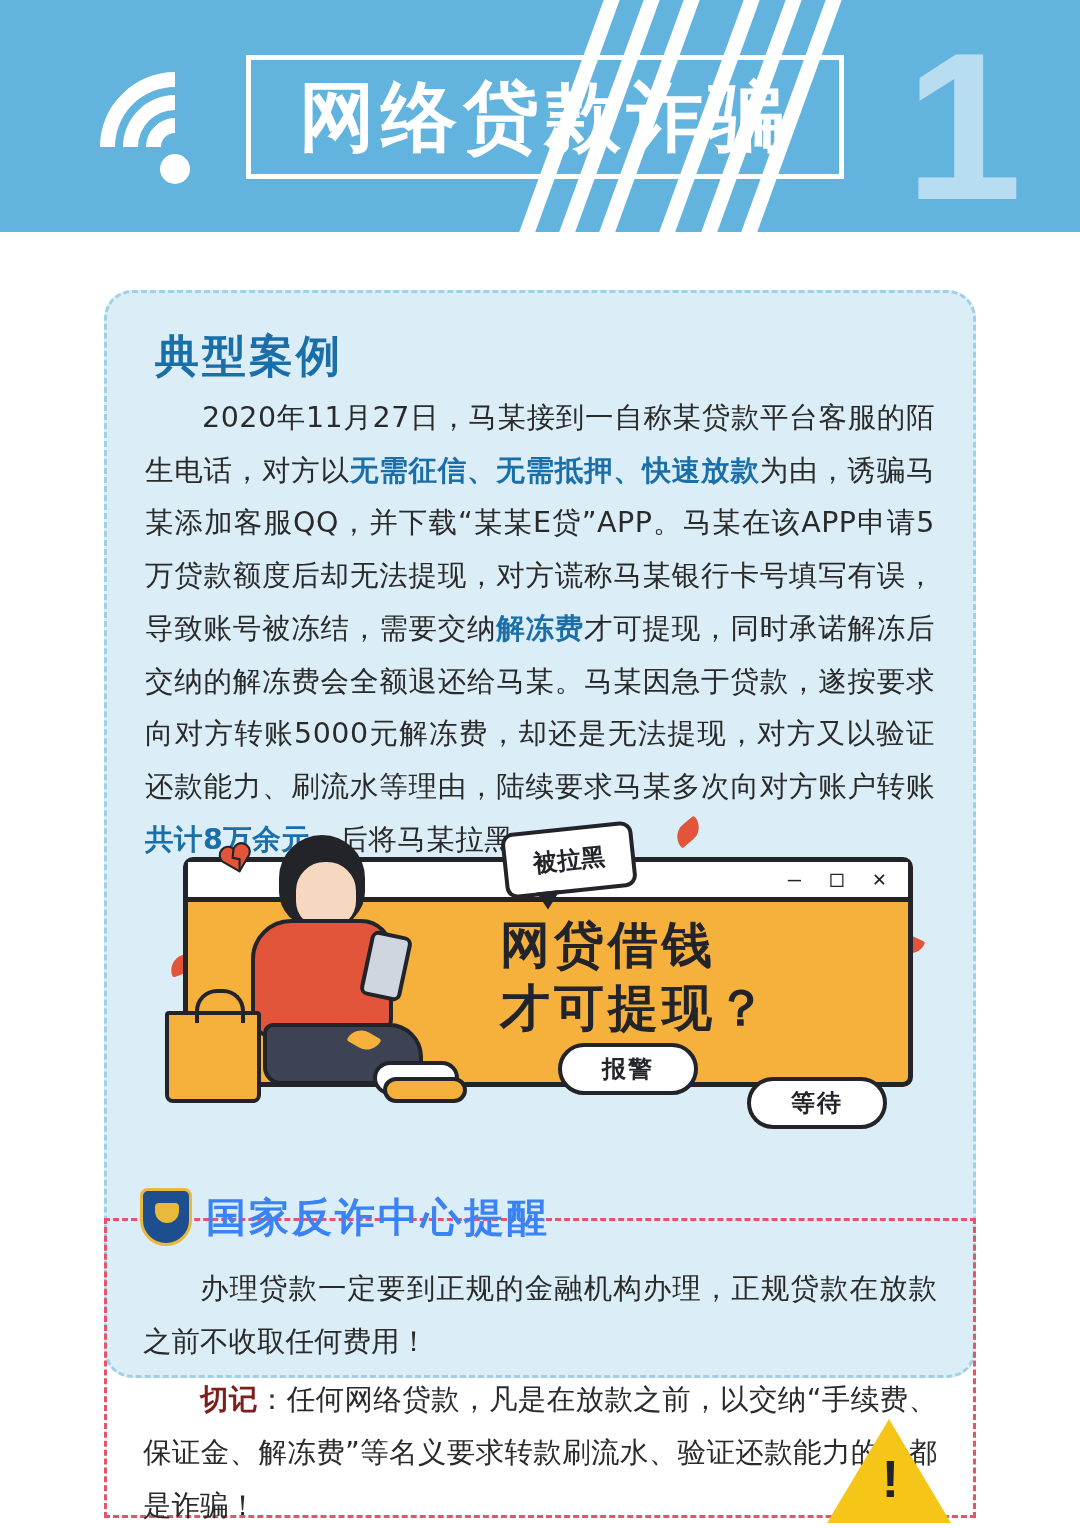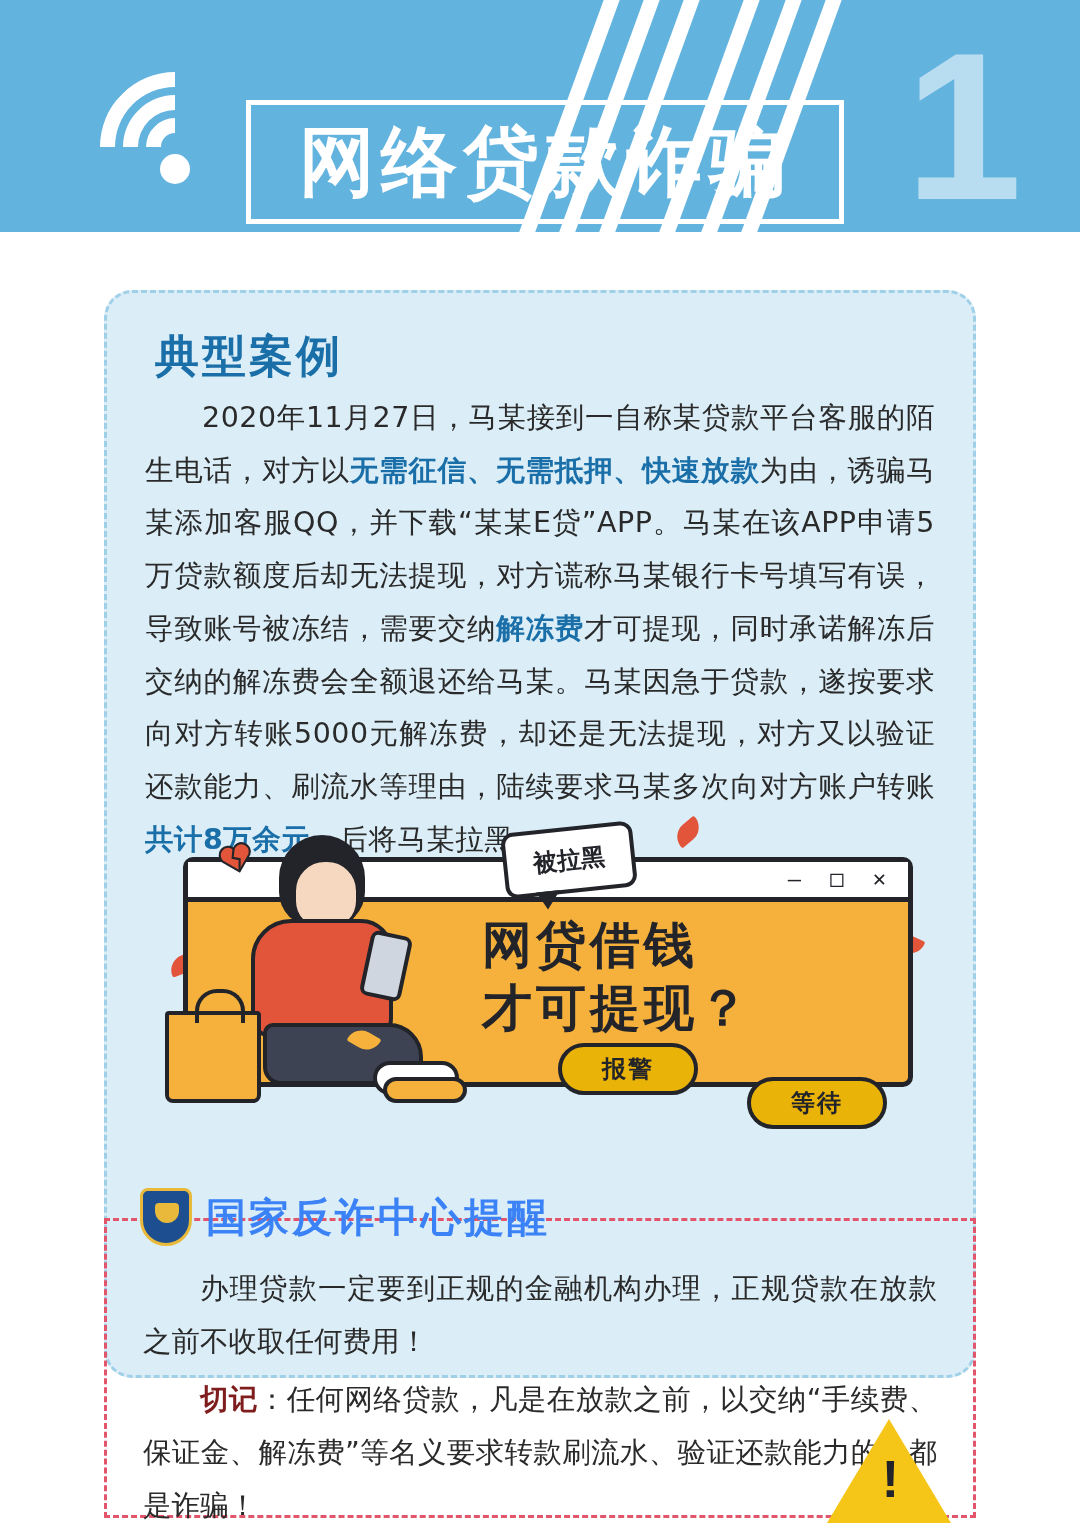--- a/index.html
+++ b/index.html
@@ -72,21 +72,20 @@
     position: absolute;
     left: 246px;
     top: 55px;
     width: 598px;
     height: 124px;
     border: 5px solid #ffffff;
     box-sizing: border-box;
     display: flex;
     align-items: center;
     justify-content: center;
-    margin-top: 45px;
   }
   .title-text {
     color: #ffffff;
     font-size: 76px;
     font-weight: bold;
     letter-spacing: 6px;
     line-height: 1;
     font-family: "DejaVu Sans", "Liberation Sans", sans-serif;
   }
   .big-number {
@@ -168,34 +167,34 @@
     position: absolute;
     right: 14px;
     top: 4px;
     font-size: 22px;
     color: #22242a;
     letter-spacing: 8px;
     font-family: "DejaVu Sans Mono", monospace;
   }
   .illus-slogan {
     position: absolute;
-    left: 294px;
+    left: 312px;
     top: 52px;
     color: #22242a;
     font-weight: bold;
     font-size: 50px;
     line-height: 1.25;
     letter-spacing: 4px;
     font-family: "DejaVu Sans", "Liberation Sans", sans-serif;
   }
   .pill {
     position: absolute;
     border: 4px solid #22242a;
     border-radius: 30px;
-    background: #eab308;
+    background: #ffffff;
     height: 44px;
     display: flex;
     align-items: center;
     justify-content: center;
     font-size: 24px;
     font-weight: bold;
     color: #22242a;
     letter-spacing: 2px;
     font-family: Liberation Sans, sans-serif;
   }

